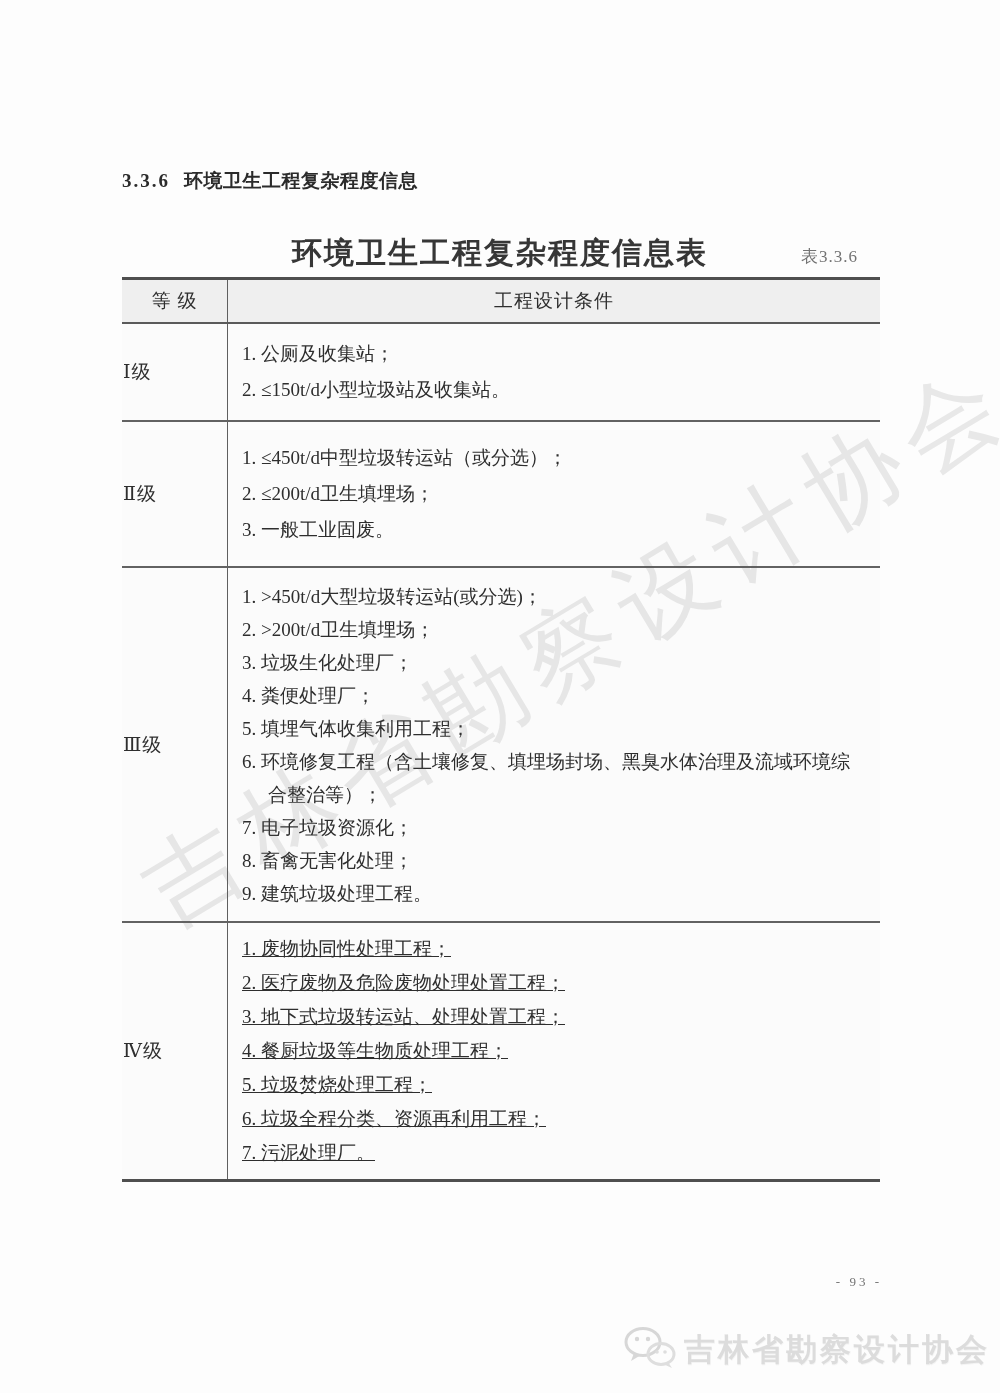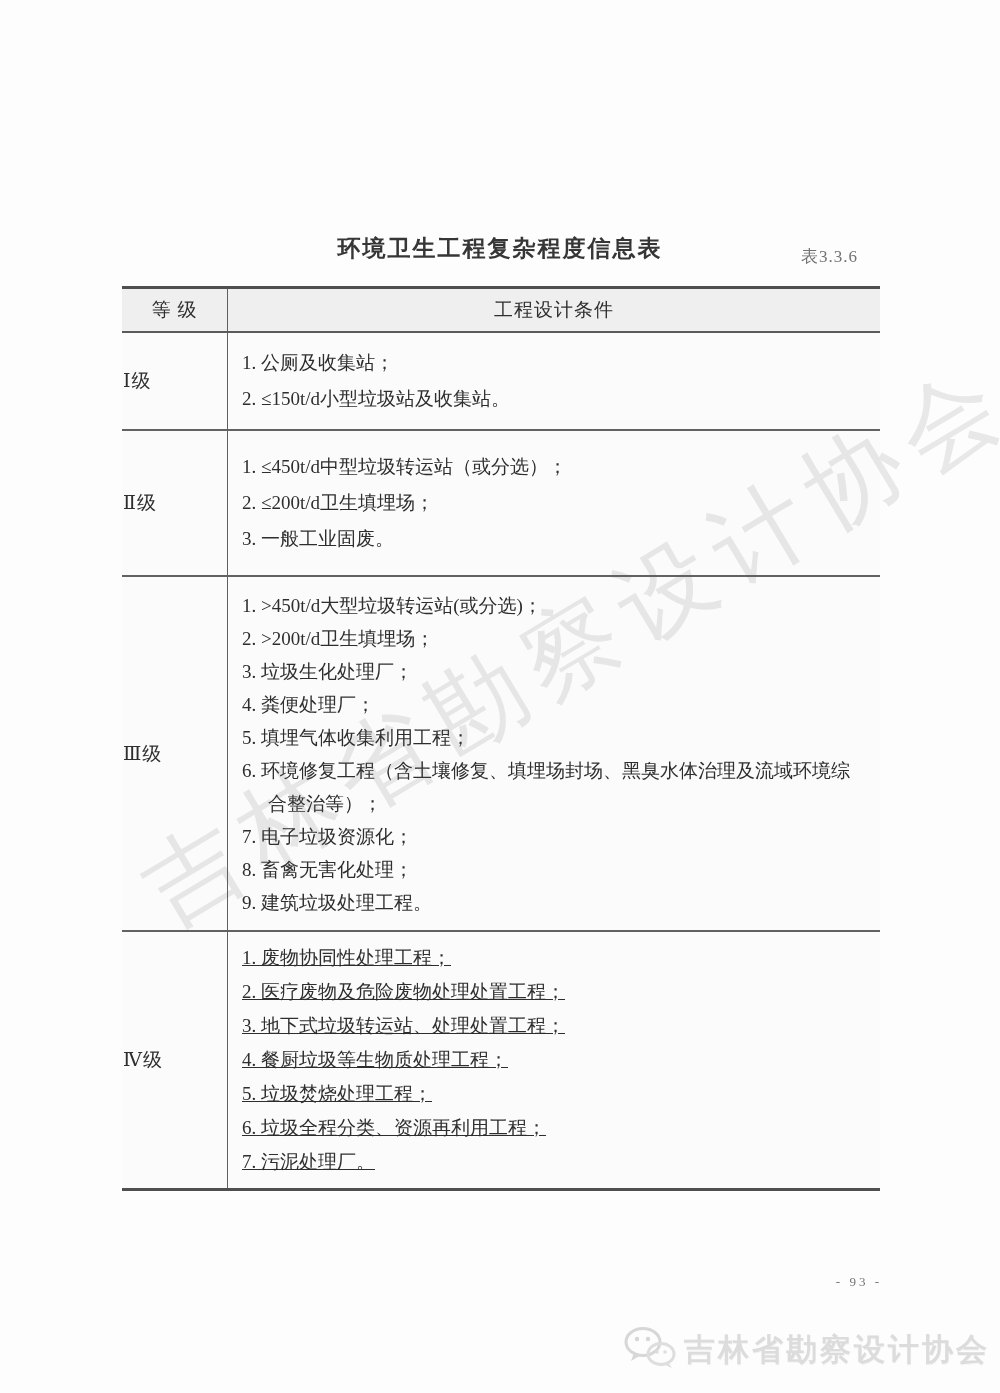--- a/index.html
+++ b/index.html
@@ -10,33 +10,33 @@
   }
   
   .section-heading{
     position:absolute; left:122px; top:168px;
     font-size:19px; font-weight:bold; letter-spacing:0.5px;
   }
   .section-heading .num{ margin-right:14px; letter-spacing:2px;}
   
   .table-title{
     position:absolute; left:0; top:233px; width:100%;
-    text-align:center; font-size:23px; font-weight:bold; color:#363636;
+    text-align:center; font-size:30px; font-weight:bold; color:#363636;
     font-family:"Liberation Sans","DejaVu Sans",sans-serif; letter-spacing:2px;
   }
   .table-label{
     position:absolute; top:245px; right:142px;
     font-size:17px; color:#737373; letter-spacing:1px;
   }
   
   table.cx{
     position:absolute; left:122px; top:277px; width:758px;
     border-collapse:collapse; table-layout:fixed;
     border-top:3px solid #4f4f4f; border-bottom:3px solid #4f4f4f;
-    font-size:19px; color:#2e2e2e;margin-top:9px;
+    font-size:19px; color:#2e2e2e;
   }
   table.cx th{
     height:40px; background:#efefef; font-weight:normal;
     border-bottom:2px solid #5a5a5a; font-size:19px; letter-spacing:1px;
   }
   th.col-grade, td.grade-cell{ width:103px; border-right:1.5px solid #5f5f5f; }
   td{ vertical-align:middle; background:#fbfbfb; }
   tbody td{ border-bottom:2px solid #626262; }
   td.grade-cell{ text-align:left; letter-spacing:1px; }
   td.cond-cell{ padding:8px 14px 8px 14px; }
@@ -73,20 +73,23 @@
     font-size:31px; font-weight:bold; color:#dcdcdc; letter-spacing:3px;
     text-shadow:0.5px 0.5px 0 #f4f4f4;
   }
   .wechat-icon{ width:52px; height:44px; }
 </style>
 </head>
 <body>
 
 <div class="page">
 
+  <div class="section-heading">
+    <span class="num">3.3.6</span><span>环境卫生工程复杂程度信息</span>
+  </div>
 
   <div class="table-title">环境卫生工程复杂程度信息表</div>
   <div class="table-label">表3.3.6</div>
 
   <table class="cx">
     <thead>
       <tr>
         <th class="col-grade">等 级</th>
         <th class="col-cond">工程设计条件</th>
       </tr>

